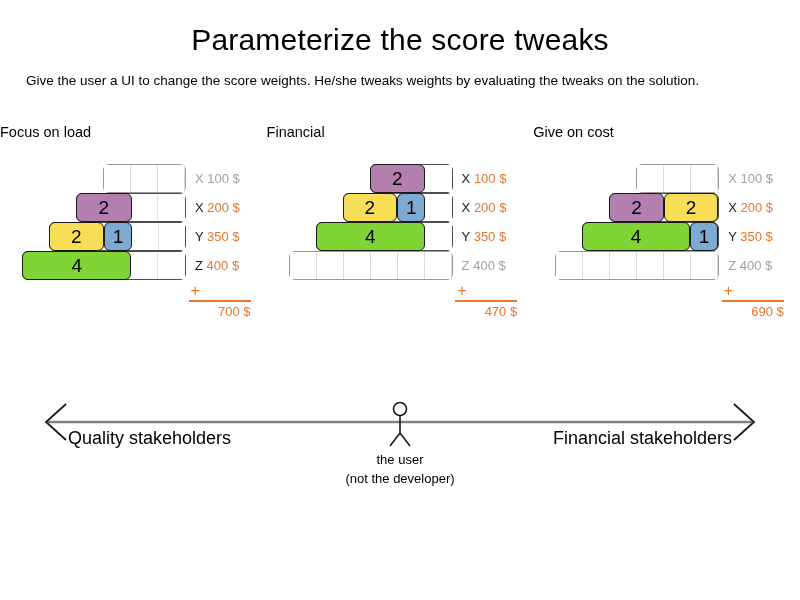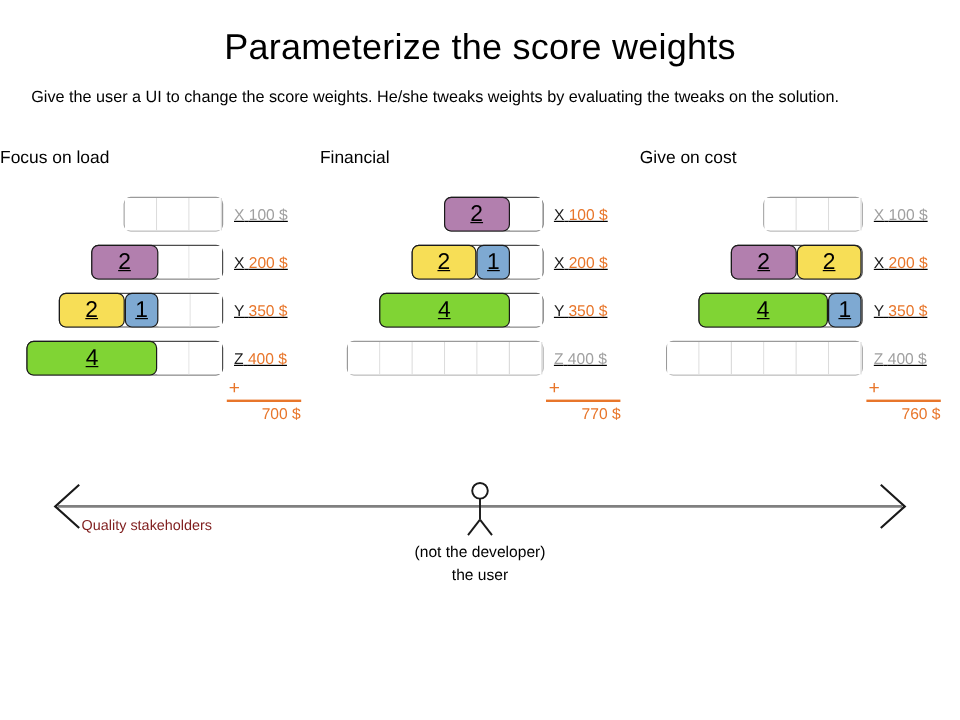--- a/index.html
+++ b/index.html
@@ -53,22 +53,20 @@
     line-height: 20px;
     margin-bottom: 22px;
     text-align: center;
     white-space: nowrap;
   }
 
   
   .rows {
     display: flex;
     flex-direction: column;
-    gap: 11px;
-    text-decoration: underline;
   }
   .bar-row {
     display: flex;
     flex-direction: row;
     align-items: center;
     height: 29px;
   }
   
   .track {
     width: 186px;
@@ -187,42 +185,42 @@
     width: 800px;
     height: 120px;
   }
   .axis-svg {
     position: absolute;
     left: 0;
     top: 0;
   }
   .axis-label {
     position: absolute;
-    font-size: 12px;
+    font-size: 18px;
     line-height: 16px;
-    color: #7f1d1d;
+    color: #000000;
     white-space: nowrap;
   }
   .axis-label.left  { left: 68px;  top: 38px; }
   .axis-label.right { right: 68px; top: 38px; }
   .user-caption {
     position: absolute;
     left: 0;
     right: 0;
     top: 58px;
     text-align: center;
     font-size: 13px;
     line-height: 19px;
     color: #000000;
   }
 </style>
 </head>
 <body>
 
-<h1 class="page-title">Parameterize the score weights</h1>
+<h1 class="page-title">Parameterize the score tweaks</h1>
 
 <p class="page-subtitle">Give the user a UI to change the score weights. He/she tweaks weights by evaluating the tweaks on the solution.</p>
 
 <div class="columns" id="columns-root">
     <div class="column">
       <div class="column-title">Focus on load</div>
       <div class="rows">
         <div class="bar-row inactive">
           <div class="track">
             <div class="bar empty" style="width: 83px;">
@@ -331,21 +329,21 @@
               <div class="cell" style="width: 27px;"></div>
             </div>
           </div>
           <div class="row-label"><span class="key">Z</span> <span class="amount">400 $</span></div>
         </div>
       </div>
       <div class="sum-block">
         <div class="sum-inner">
           <div class="sum-plus">+</div>
           <div class="sum-rule"></div>
-          <div class="sum-value">770 $</div>
+          <div class="sum-value">470 $</div>
         </div>
       </div>
     </div>
     <div class="column">
       <div class="column-title">Give on cost</div>
       <div class="rows">
         <div class="bar-row inactive">
           <div class="track">
             <div class="bar empty" style="width: 83px;">
               <div class="cell" style="width: 27px;"></div>
@@ -392,39 +390,40 @@
               <div class="cell" style="width: 27px;"></div>
             </div>
           </div>
           <div class="row-label"><span class="key">Z</span> <span class="amount">400 $</span></div>
         </div>
       </div>
       <div class="sum-block">
         <div class="sum-inner">
           <div class="sum-plus">+</div>
           <div class="sum-rule"></div>
-          <div class="sum-value">760 $</div>
+          <div class="sum-value">690 $</div>
         </div>
       </div>
     </div>
   </div>
 
 <div class="axis-wrap">
   <svg class="axis-svg" width="800" height="120" viewBox="0 0 800 120">
     <line x1="48" y1="30" x2="752" y2="30" stroke="#808080" stroke-width="2.4"></line>
     <polyline points="66,12 46,30 66,48" fill="none" stroke="#1a1a1a" stroke-width="1.8"></polyline>
     <polyline points="734,12 754,30 734,48" fill="none" stroke="#1a1a1a" stroke-width="1.8"></polyline>
     <g>
       <circle cx="400" cy="17" r="6.5" fill="#ffffff" stroke="#1a1a1a" stroke-width="1.6"></circle>
       <line x1="400" y1="23" x2="400" y2="41" stroke="#1a1a1a" stroke-width="1.6"></line>
       <line x1="400" y1="41" x2="390" y2="54" stroke="#1a1a1a" stroke-width="1.6"></line>
       <line x1="400" y1="41" x2="410" y2="54" stroke="#1a1a1a" stroke-width="1.6"></line>
     </g>
   </svg>
 
   <div class="axis-label left">Quality stakeholders</div>
 
+  <div class="axis-label right">Financial stakeholders</div>
 
   <div class="user-caption">
+    <div>the user</div>
     <div>(not the developer)</div>
-    <div>the user</div>
   </div>
 </div>
 
 </body></html>

